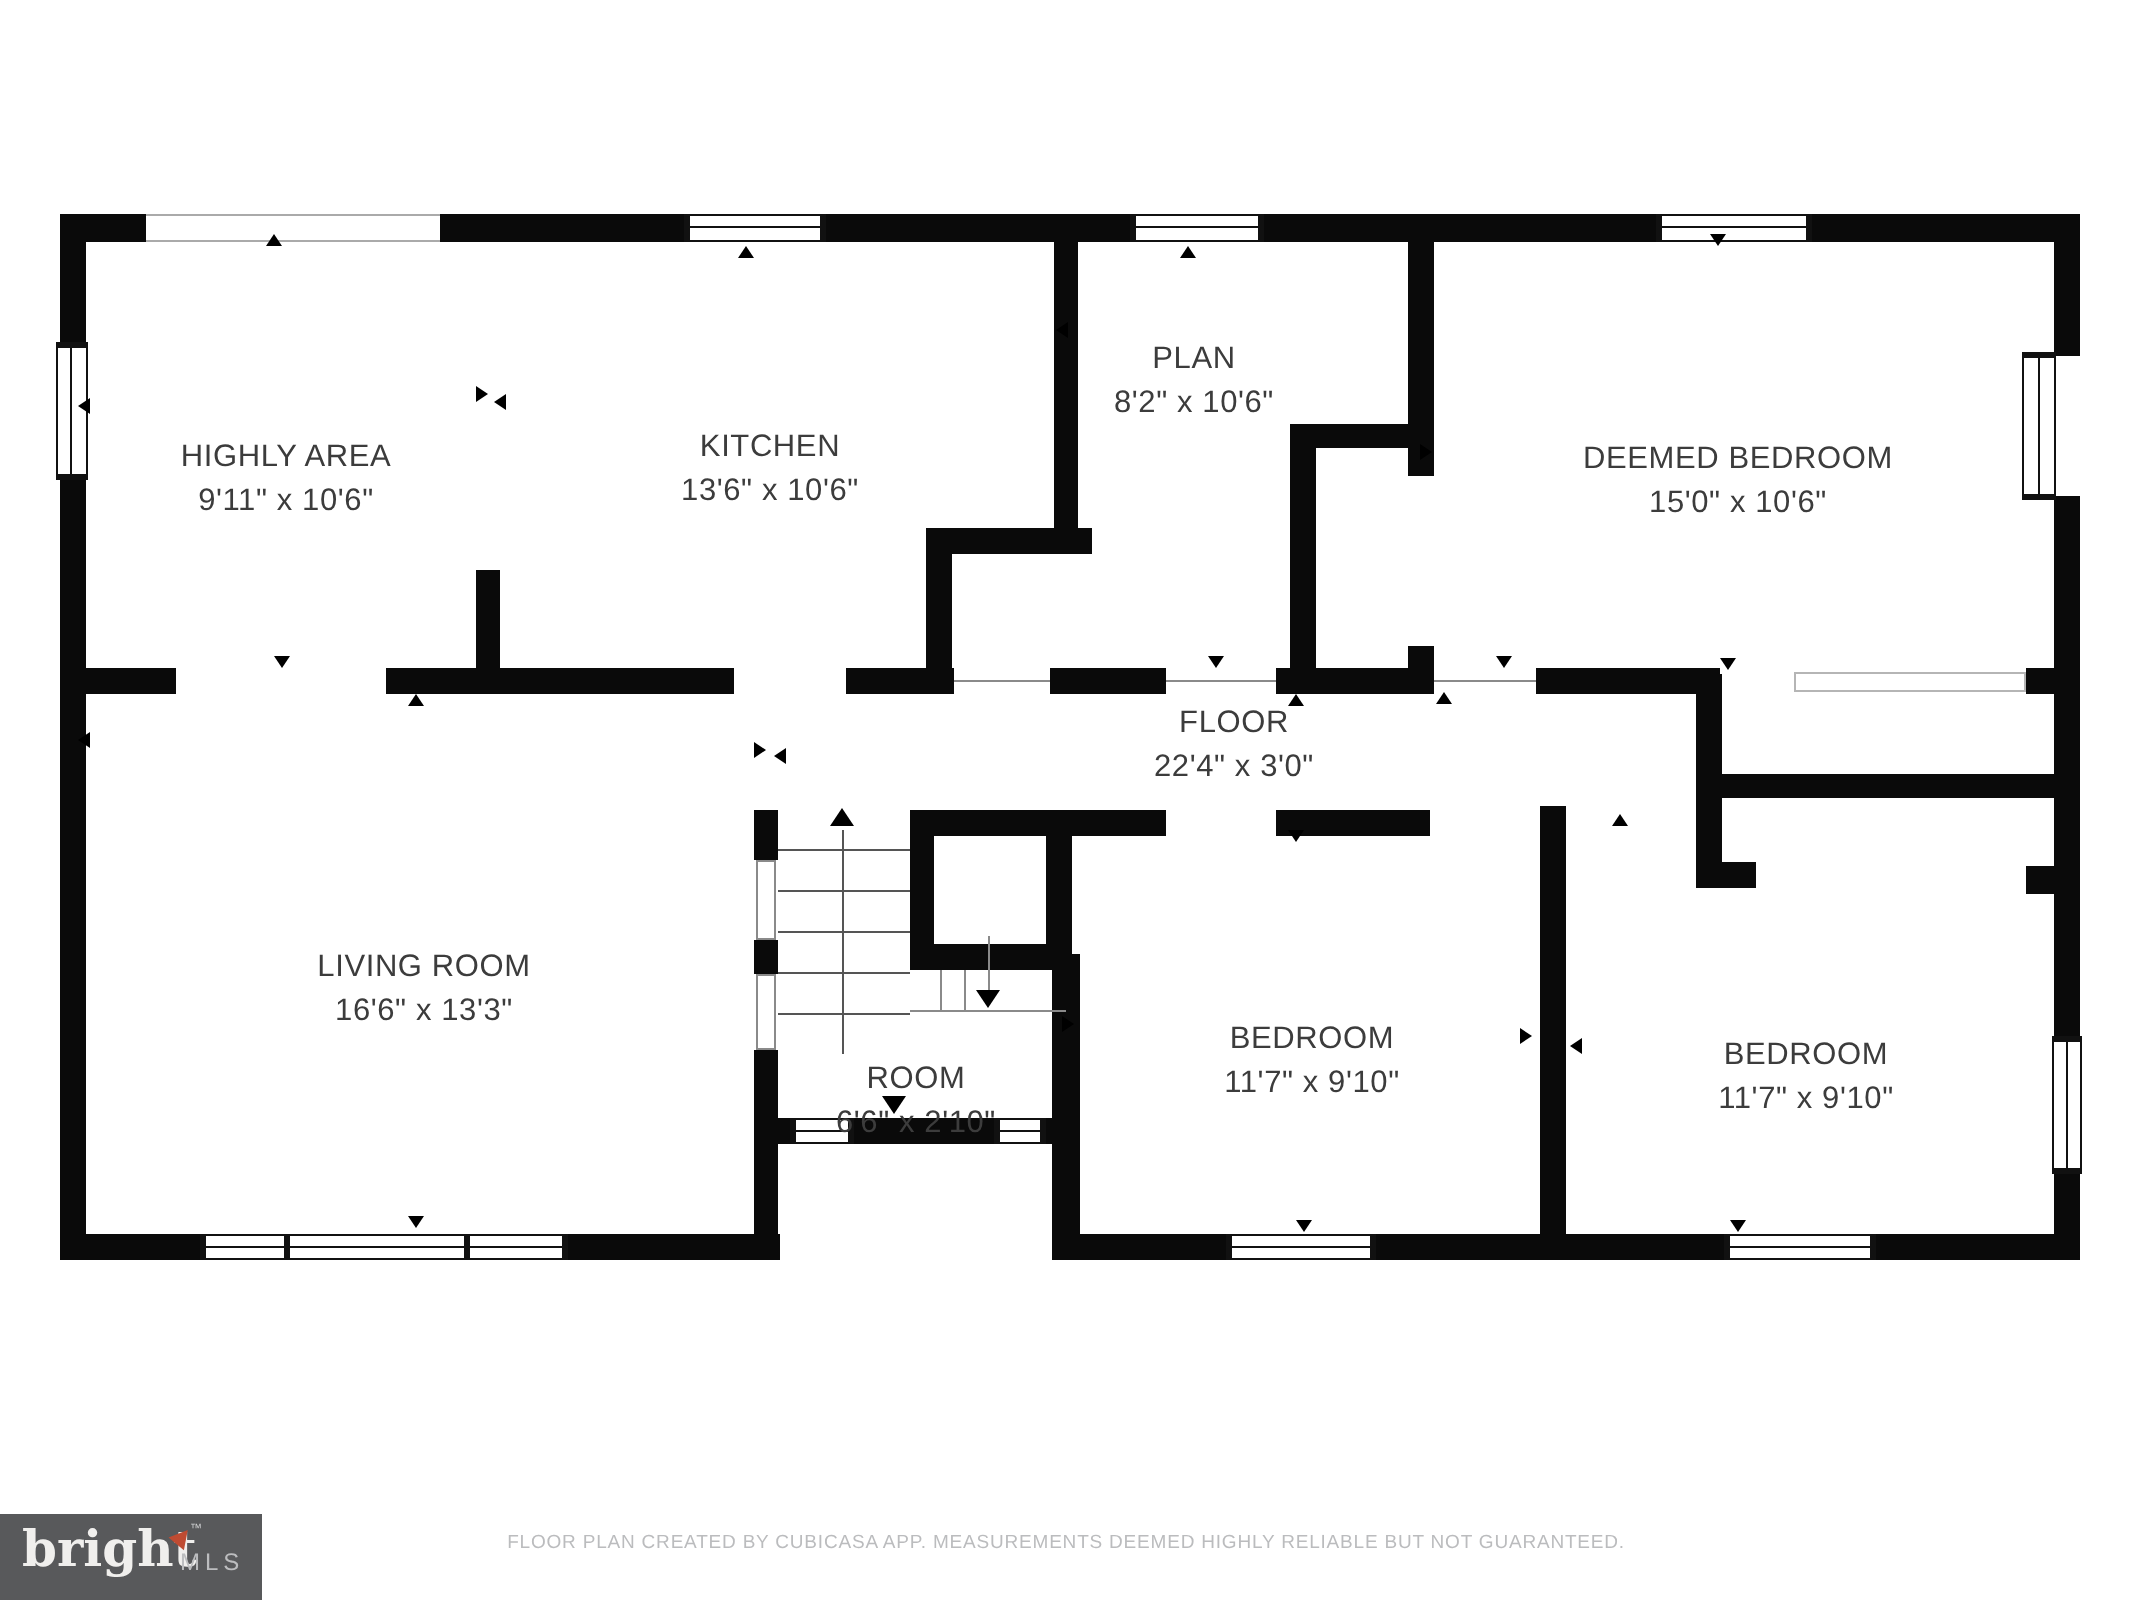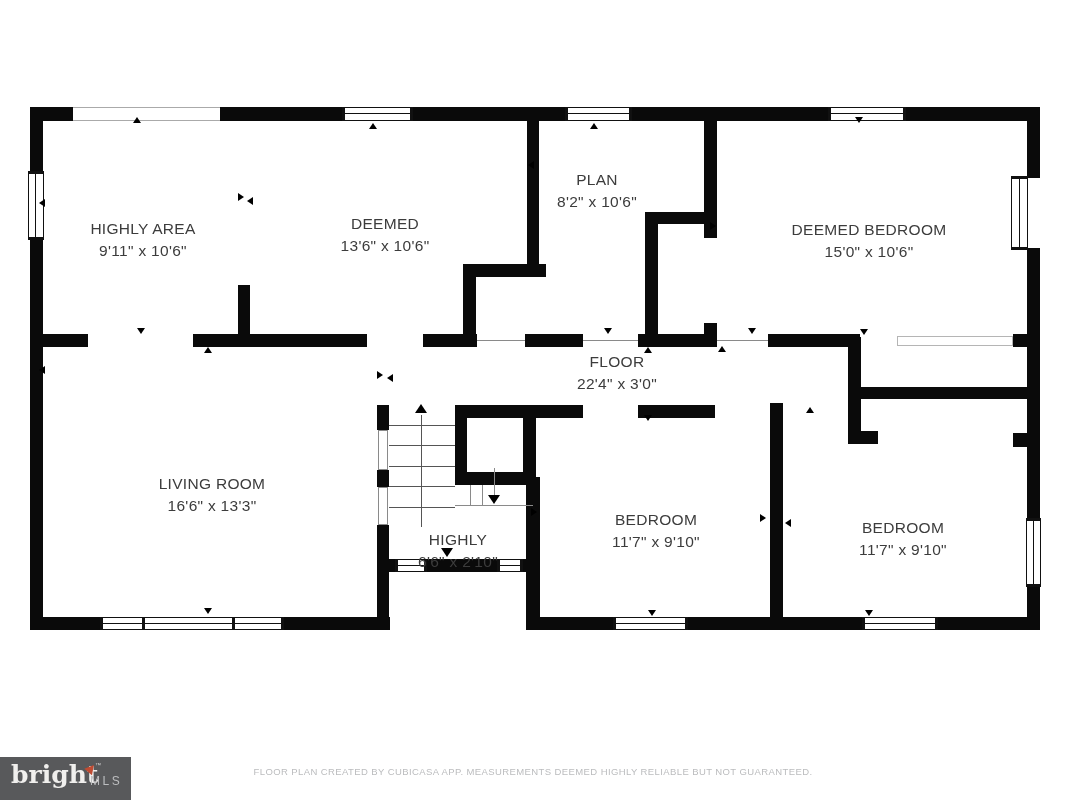--- a/index.html
+++ b/index.html
@@ -210,41 +210,41 @@
   <div class="tr sm" style="left:531px;top:508px"></div>
   <div class="td sm" style="left:204px;top:608px"></div>
   <div class="td sm" style="left:648px;top:610px"></div>
   <div class="td sm" style="left:865px;top:610px"></div>
 
   <div class="rlabel" style="left:143px;top:240px">
     <div>HIGHLY AREA</div>
     <div>9'11" x 10'6"</div>
   </div>
   <div class="rlabel" style="left:385px;top:235px">
-    <div>DEEMED</div>
+    <div>KITCHEN</div>
     <div>13'6" x 10'6"</div>
   </div>
   <div class="rlabel" style="left:597px;top:191px">
     <div>PLAN</div>
     <div>8'2" x 10'6"</div>
   </div>
   <div class="rlabel" style="left:869px;top:241px">
     <div>DEEMED BEDROOM</div>
     <div>15'0" x 10'6"</div>
   </div>
   <div class="rlabel" style="left:617px;top:373px">
     <div>FLOOR</div>
     <div>22'4" x 3'0"</div>
   </div>
   <div class="rlabel" style="left:212px;top:495px">
     <div>LIVING ROOM</div>
     <div>16'6" x 13'3"</div>
   </div>
   <div class="rlabel" style="left:458px;top:551px">
-    <div>HIGHLY</div>
+    <div>ROOM</div>
     <div>6'6" x 2'10"</div>
   </div>
   <div class="rlabel" style="left:656px;top:531px">
     <div>BEDROOM</div>
     <div>11'7" x 9'10"</div>
   </div>
   <div class="rlabel" style="left:903px;top:539px">
     <div>BEDROOM</div>
     <div>11'7" x 9'10"</div>
   </div>

